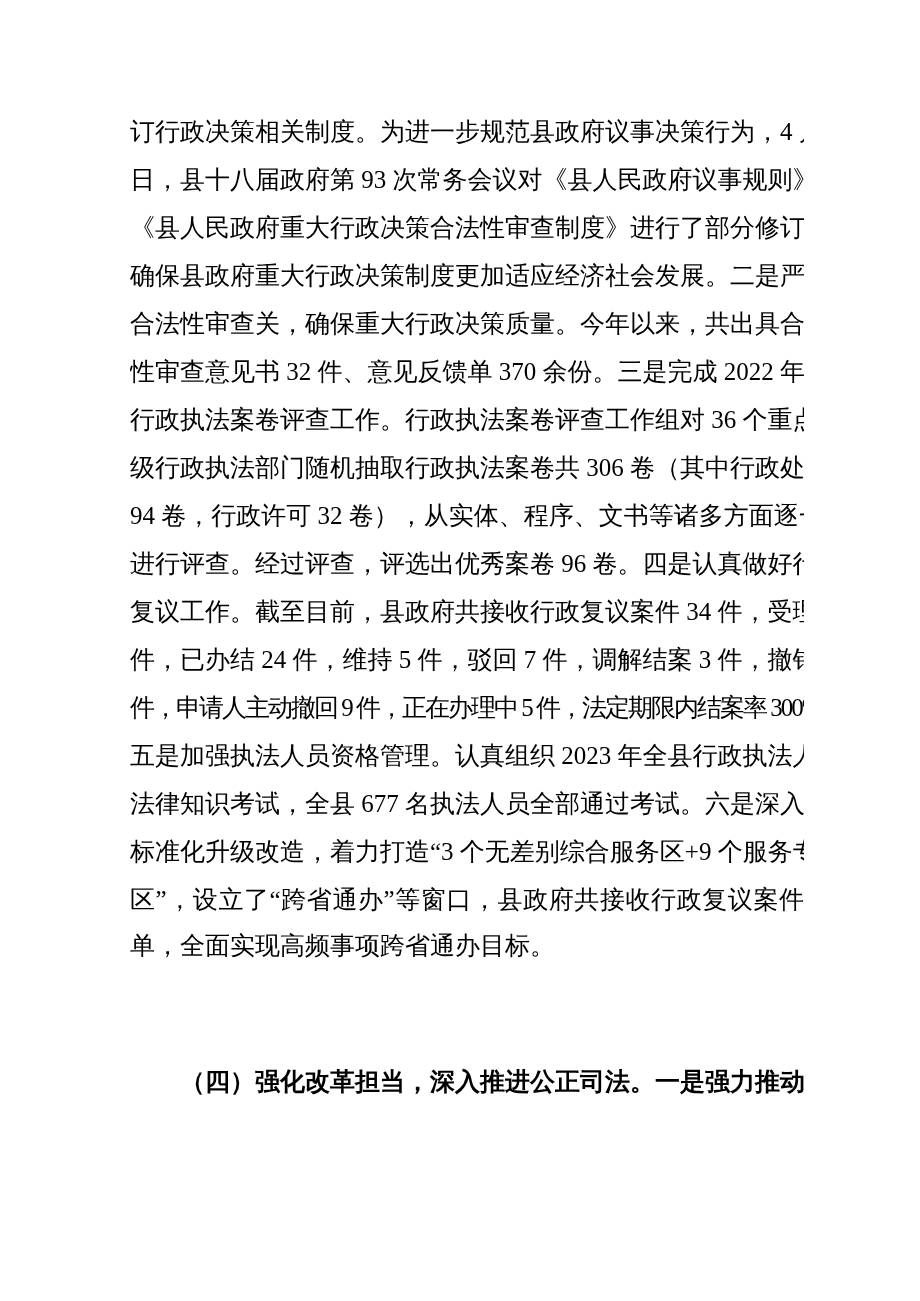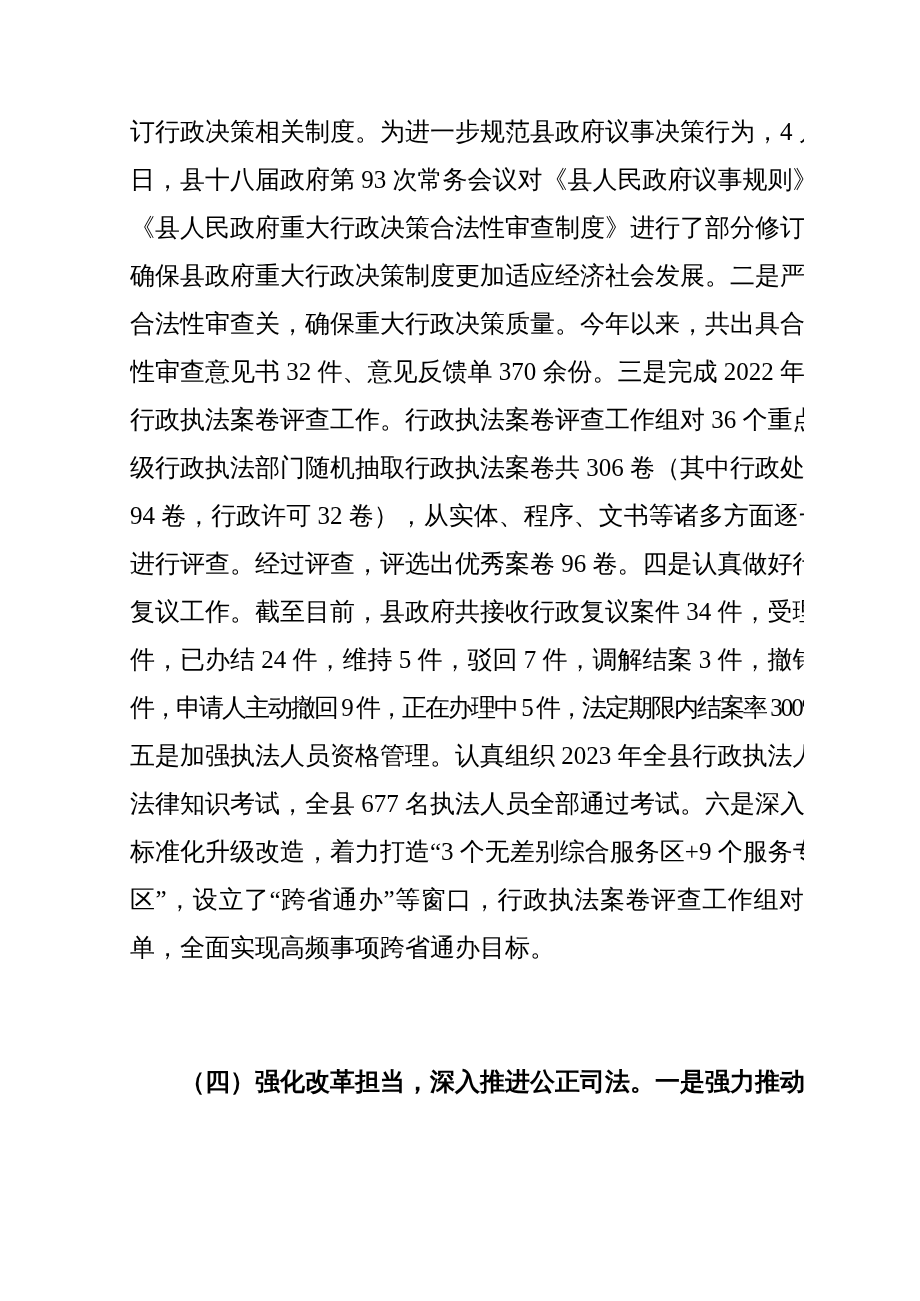--- a/index.html
+++ b/index.html
@@ -36,20 +36,21 @@
     text-align-last: justify;
     font-weight: 400;
   }
   .line--tight {
     
     letter-spacing: -2px;
     text-align-last: left;
   }
   .line--para-end {
     text-align-last: left;
+    font-family: Liberation Mono, monospace;
   }
   .section-heading {
     margin-top: 86px;
     font-size: 25px;
     line-height: 48px;
     height: 48px;
     font-weight: bold;
     color: #000000;
     text-indent: 2em;
     white-space: nowrap;
@@ -71,19 +72,19 @@
     <div class="line">行政执法案卷评查工作。行政执法案卷评查工作组对 36 个重点县</div>
     <div class="line">级行政执法部门随机抽取行政执法案卷共 306 卷（其中行政处罚</div>
     <div class="line">94 卷，行政许可 32 卷），从实体、程序、文书等诸多方面逐一</div>
     <div class="line">进行评查。经过评查，评选出优秀案卷 96 卷。四是认真做好行政</div>
     <div class="line">复议工作。截至目前，县政府共接收行政复议案件 34 件，受理 29</div>
     <div class="line">件，已办结 24 件，维持 5 件，驳回 7 件，调解结案 3 件，撤销 2</div>
     <div class="line line--tight">件，申请人主动撤回 9 件，正在办理中 5 件，法定期限内结案率 300%。</div>
     <div class="line">五是加强执法人员资格管理。认真组织 2023 年全县行政执法人员</div>
     <div class="line">法律知识考试，全县 677 名执法人员全部通过考试。六是深入推</div>
     <div class="line">标准化升级改造，着力打造“3 个无差别综合服务区+9 个服务专</div>
-    <div class="line">区”，设立了“跨省通办”等窗口，行政执法案卷评查工作组对</div>
+    <div class="line">区”，设立了“跨省通办”等窗口，县政府共接收行政复议案件</div>
     <div class="line line--para-end">单，全面实现高频事项跨省通办目标。</div>
   </div>
 
   <div class="section-heading">（四）强化改革担当，深入推进公正司法。一是强力推动生</div>
 
 </div>
 
 </body></html>

